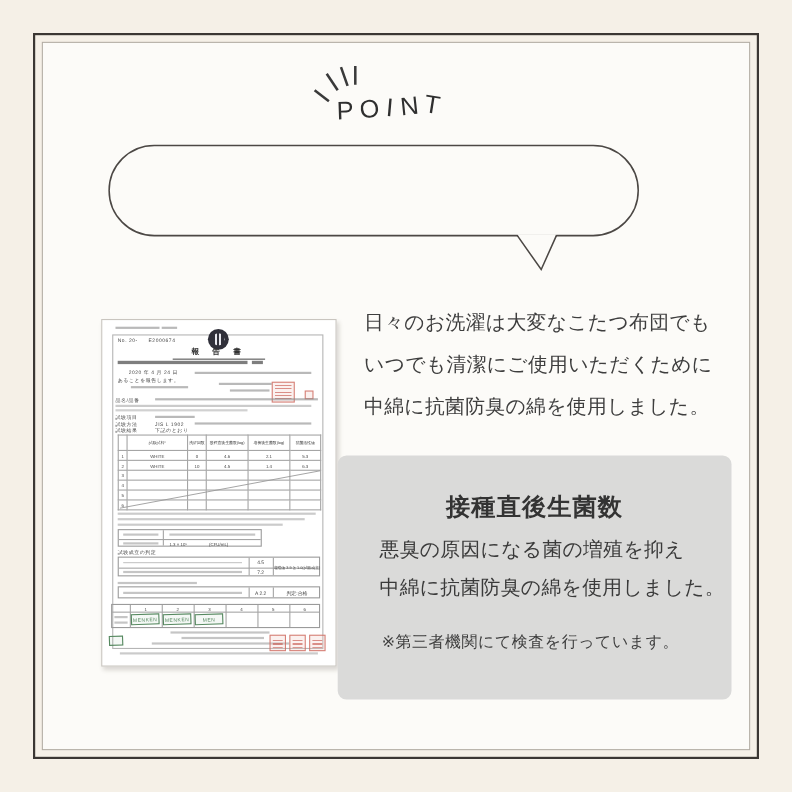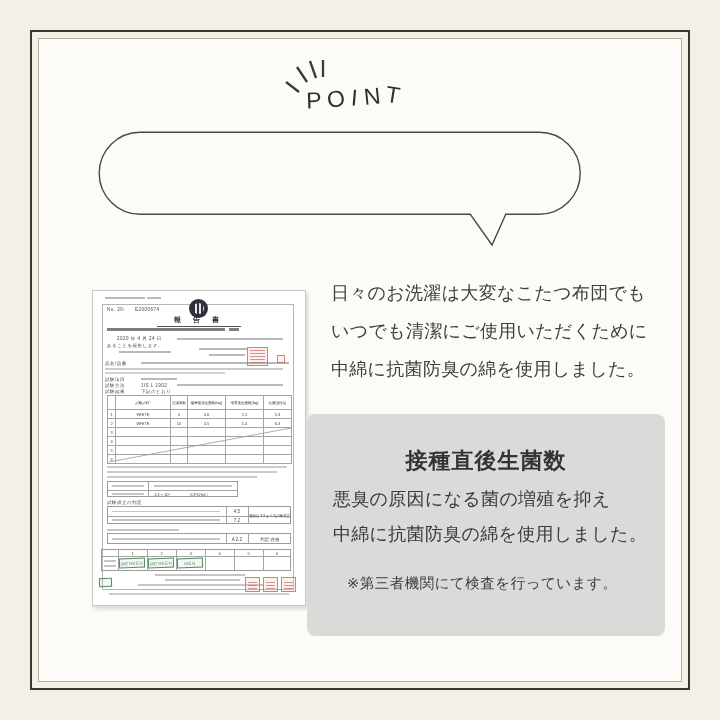--- a/index.html
+++ b/index.html
@@ -26,21 +26,21 @@
     font-size:25px;letter-spacing:0px;color:#3b3b3b;}
 
   
   .intro{position:absolute;left:331px;top:274px;width:330px;font-size:18px;letter-spacing:.3px;
     line-height:38px;color:#3e3e3e;white-space:nowrap;}
 
   
   .panel{position:absolute;left:307px;top:414px;width:358px;height:222px;background:#dadad9;border-radius:8px;}
   .panel-heading{position:absolute;left:0;top:32px;width:100%;text-align:center;font-size:22px;
     font-weight:700;letter-spacing:1px;color:#333;}
-  .panel-body{position:absolute;left:26px;top:68px;font-size:18px;letter-spacing:.3px;line-height:35px;
+  .panel-body{position:absolute;left:38px;top:68px;font-size:18px;letter-spacing:.3px;line-height:35px;
     color:#3a3a3a;white-space:nowrap;}
   .panel-note{position:absolute;left:40px;top:160px;font-size:14.5px;letter-spacing:.5px;color:#3d3d3d;white-space:nowrap;}
 
   
   .cert{position:absolute;left:92px;top:290px;width:214px;height:316px;background:#ffffff;
     border:1px solid #c9c5bf;box-sizing:border-box;box-shadow:2px 3px 4px rgba(60,50,40,.18);}
   .cert *{box-sizing:border-box;}
   .c-frame{position:absolute;left:9px;top:13px;width:192px;height:286px;border:1px solid #b5b5b5;}
   .bar{position:absolute;background:#8b8b8b;opacity:.6;height:2px;}
   .bar-d{position:absolute;background:#5e5e5e;opacity:.8;height:3px;}

